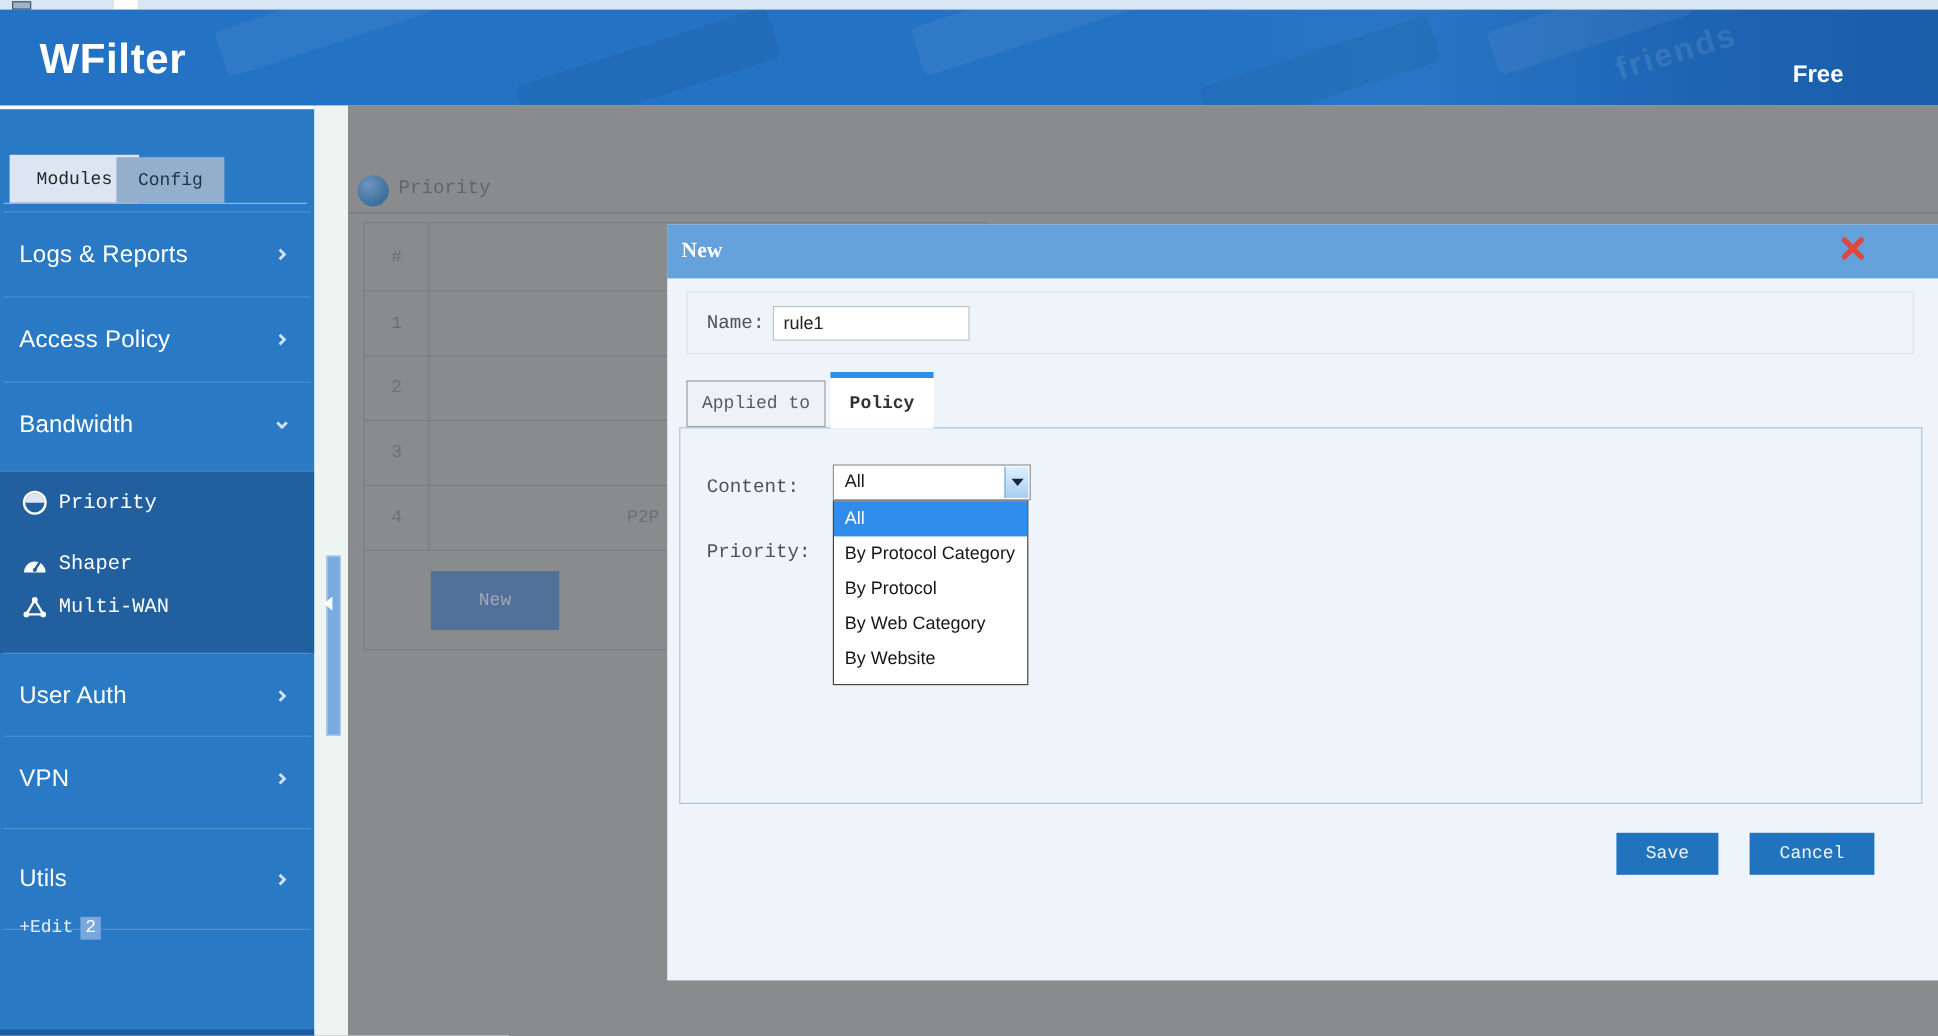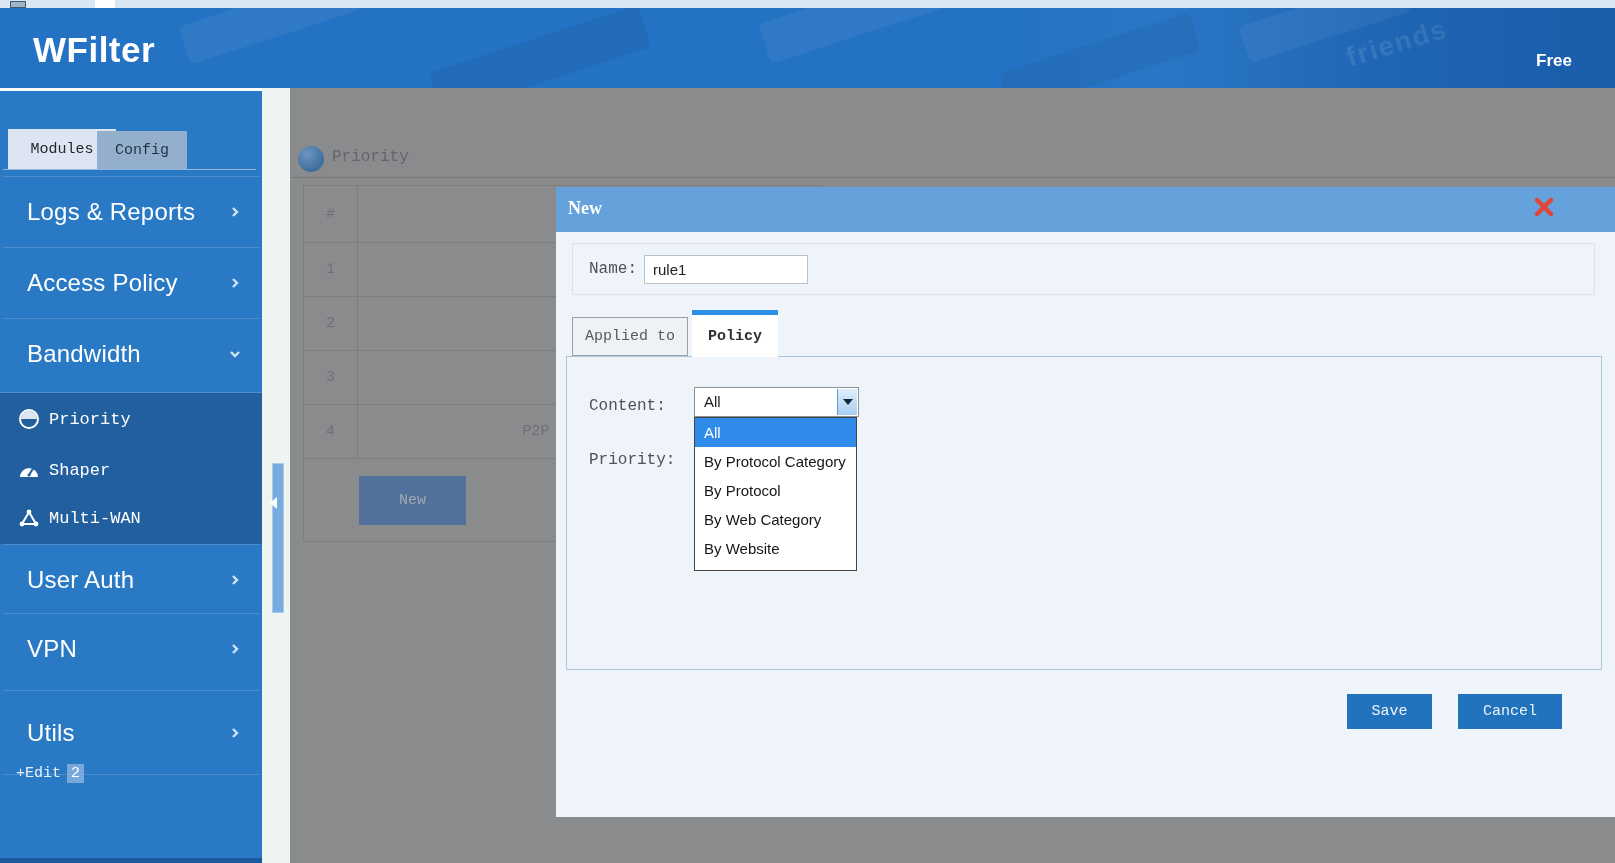--- a/index.html
+++ b/index.html
@@ -16,42 +16,42 @@
     background:linear-gradient(90deg,#2472c4 0%, #2472c4 62%, #2a76c6 72%, #1d64b2 88%, #1a5da9 100%); overflow:hidden; }
   .key-shape { position:absolute; border-radius:6px; background:rgba(255,255,255,0.05); transform:rotate(-18deg); }
   .k1 { left:180px; top:-10px; width:180px; height:40px; }
   .k2 { left:430px; top:30px; width:220px; height:44px; background:rgba(0,0,0,0.06); }
   .k3 { left:760px; top:-16px; width:200px; height:42px; }
   .k4 { left:1000px; top:34px; width:200px; height:40px; background:rgba(0,0,0,0.05); }
   .k5 { left:1240px; top:-8px; width:170px; height:38px; }
   .header-watermark { position:absolute; left:1345px; top:20px; transform:rotate(-17deg);
     font-size:27px; font-weight:bold; color:rgba(255,255,255,0.10); letter-spacing:2px; }
   .logo { position:absolute; left:33px; top:22px; font-size:35px; font-weight:bold; color:#ffffff; letter-spacing:0.5px; }
-  .free-badge { position:absolute; left:1494px; top:43px; font-size:17px; font-weight:bold; color:#ffffff;margin-left:42px; }
+  .free-badge { position:absolute; left:1494px; top:43px; font-size:20px; font-weight:bold; color:#ffffff; }
 
   
   .sidebar { position:absolute; left:0; top:88px; width:262px; height:775px; background:#2a79c4; border-top:3px solid #ffffff; }
   .side-tabs { position:absolute; left:8px; top:38px; height:40px; }
   .side-tab { position:absolute; top:0; height:40px; font-family:"Liberation Mono", monospace; font-size:15px;
     display:flex; align-items:center; justify-content:center; }
   .side-tab.active { left:0; width:108px; background:#dce5f1; color:#23272b; }
   .side-tab.inactive { left:89px; top:2px; height:38px; width:90px; background:#93afcc; color:#1d3245; }
   .side-tab-line { position:absolute; left:3px; top:78px; width:253px; height:1px; background:#8fb8dc; }
 
   .menu-item { position:absolute; left:3px; width:256px; height:71px; border-top:1px solid #4d8ece;
     display:flex; align-items:center; justify-content:space-between; padding:0 18px 0 13px; color:#ffffff; }
-  .menu-item .mlabel { font-size:24px; font-weight:500; letter-spacing:0.2px;margin-left:11px; }
+  .menu-item .mlabel { font-size:20px; font-weight:500; letter-spacing:0.2px; }
   .chev { width:12px; height:12px; }
   .m0 { top:85px; } .m1 { top:156px; } .m2 { top:227px; }
   .m3 { top:453px; } .m4 { top:522px;gap:23px; } .m5 { top:599px; border-bottom:1px solid #4d8ece; height:85px; }
 
   .sub-panel { position:absolute; left:0; top:301px; width:262px; height:152px; background:#215f9f; border-top:1px solid #4d8ece; }
   .sub-item { position:absolute; left:18px; height:30px; display:flex; align-items:center; gap:9px; color:#ffffff;
     font-family:"Liberation Mono", monospace; font-size:17px; }
-  .s0 { top:11px; } .s1 { top:62px; } .s2 { top:110px;text-align:right; }
+  .s0 { top:11px; } .s1 { top:62px; } .s2 { top:98px;text-align:right; }
   .sub-item svg { display:block; }
 
   .edit-row { position:absolute; left:16px; top:673px; display:flex; align-items:center; gap:6px;justify-content:space-between; }
   .edit-label { color:#eaf2fb; font-family:"Liberation Mono", monospace; font-size:15px; }
   .edit-badge { background:#7aa7dc; color:#ffffff; font-family:"Liberation Mono", monospace; font-size:15px;
     width:17px; height:19px; display:flex; align-items:center; justify-content:center; }
   .side-bottom { position:absolute; left:0; top:767px; width:262px; height:8px; background:#1c5a9e; }
 
   
   .gap-strip { position:absolute; left:262px; top:88px; width:28px; height:775px; background:#eef4f1; }

